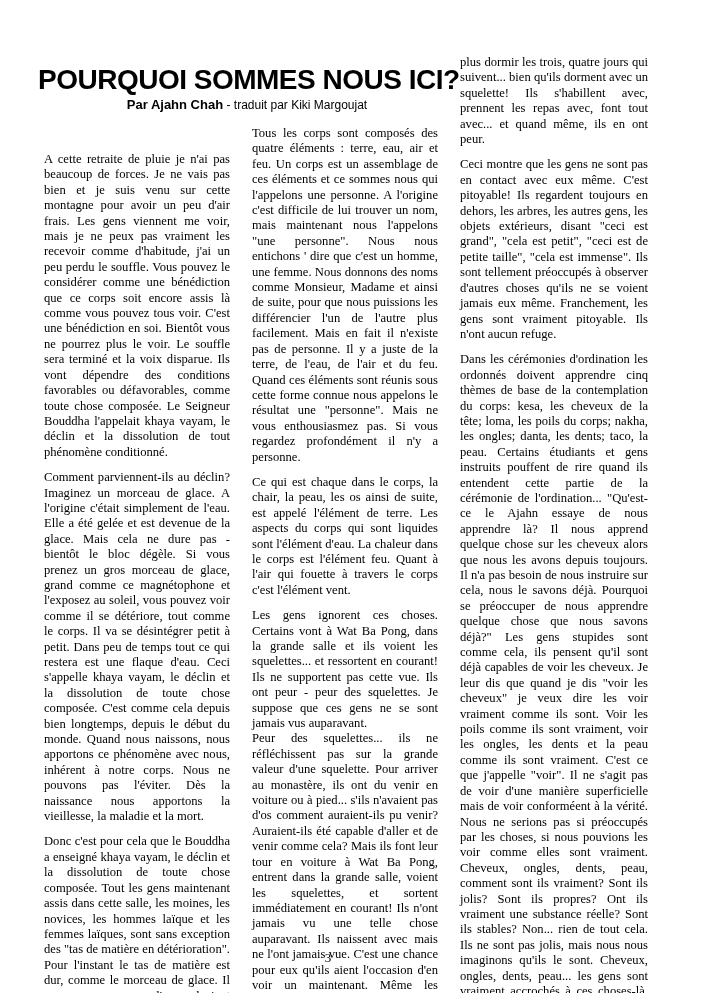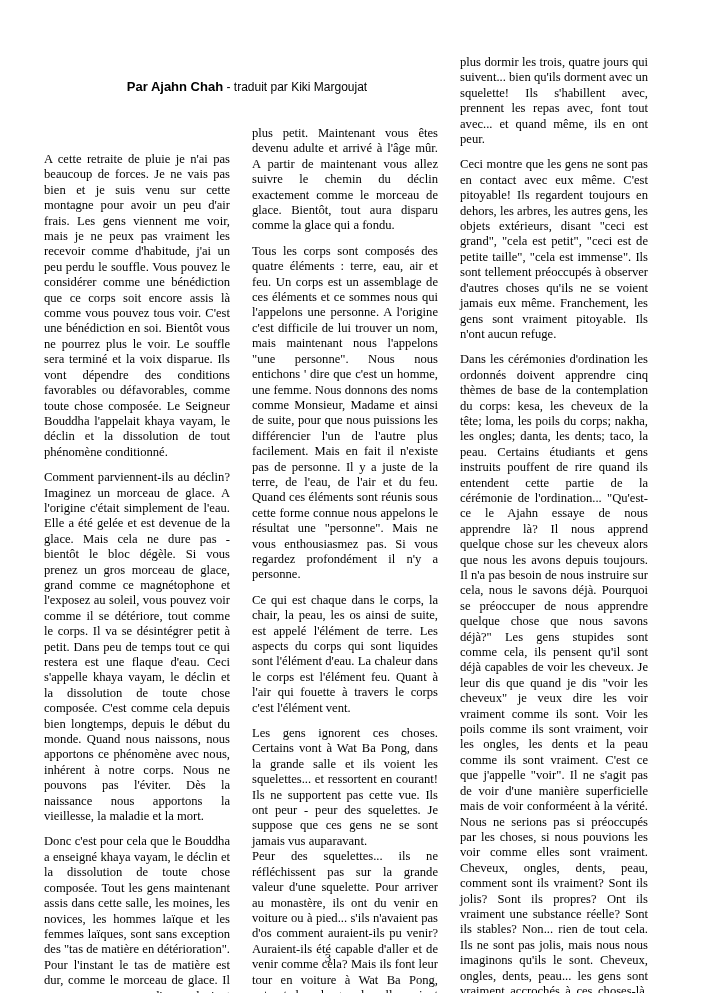--- a/index.html
+++ b/index.html
@@ -26,21 +26,21 @@
   }
   .doc-title {
     font-size: 28px;
     font-weight: bold;
     letter-spacing: -0.5px;
     white-space: nowrap;
     margin: 0;
     color: #000000;
   }
   .byline {
-    margin-top: 15px;
+    margin-top: 1px;
     font-size: 12px;
     white-space: nowrap;
   }
   .byline .author {
     font-weight: bold;
     font-size: 13px;
   }
   .byline .translator {
     font-weight: normal;
   }
@@ -66,34 +66,34 @@
     text-align: center;
     font-size: 13px;
   }
 </style>
 </head>
 <body>
 
 <div class="page">
 
   <div class="title-block">
+    <h1 class="doc-title">POURQUOI SOMMES NOUS ICI?</h1>
     <div class="byline">
       <span class="author">Par Ajahn Chah</span>
       <span class="translator">- traduit par Kiki Margoujat</span>
     </div>
   </div>
 
   <div class="col col-1">
       <p>A cette retraite de pluie je n'ai pas beaucoup de forces. Je ne vais pas bien et je suis venu sur cette montagne pour avoir un peu d'air frais. Les gens viennent me voir, mais je ne peux pas vraiment les recevoir comme d'habitude, j'ai un peu perdu le souffle. Vous pouvez le considérer comme une bénédiction que ce corps soit encore assis là comme vous pouvez tous voir. C'est une bénédiction en soi. Bientôt vous ne pourrez plus le voir. Le souffle sera terminé et la voix disparue. Ils vont dépendre des conditions favorables ou défavorables, comme toute chose composée. Le Seigneur Bouddha l'appelait khaya vayam, le déclin et la dissolution de tout phénomène conditionné.</p>
       <p>Comment parviennent-ils au déclin? Imaginez un morceau de glace. A l'origine c'était simplement de l'eau. Elle a été gelée et est devenue de la glace. Mais cela ne dure pas - bientôt le bloc dégèle. Si vous prenez un gros morceau de glace, grand comme ce magnétophone et l'exposez au soleil, vous pouvez voir comme il se détériore, tout comme le corps. Il va se désintégrer petit à petit. Dans peu de temps tout ce qui restera est une flaque d'eau. Ceci s'appelle khaya vayam, le déclin et la dissolution de toute chose composée. C'est comme cela depuis bien longtemps, depuis le début du monde. Quand nous naissons, nous apportons ce phénomène avec nous, inhérent à notre corps. Nous ne pouvons pas l'éviter. Dès la naissance nous apportons la vieillesse, la maladie et la mort.</p>
       <p>Donc c'est pour cela que le Bouddha a enseigné khaya vayam, le déclin et la dissolution de toute chose composée. Tout les gens maintenant assis dans cette salle, les moines, les novices, les hommes laïque et les femmes laïques, sont sans exception des "tas de matière en détérioration". Pour l'instant le tas de matière est dur, comme le morceau de glace. Il commence comme l'eau, devient glace pour un moment et redevient eau ensuite. Pouvez vous voir ce déclin en vous même? Regardez ce corps. Il vieillit chaque jour... les cheveux vieillissent, les ongles vieillissent, tout vieillit!</p>
     </div>
 
   <div class="col col-2">
-      <p>plus petit. Maintenant vous êtes devenu adulte et arrivé à l'âge mûr. A partir de maintenant vous allez suivre le chemin du déclin exactement comme le morceau de glace. Bientôt, tout aura disparu comme la glace qui a fondu.</p>
       <p>Tous les corps sont composés des quatre éléments : terre, eau, air et feu. Un corps est un assemblage de ces éléments et ce sommes nous qui l'appelons une personne. A l'origine c'est difficile de lui trouver un nom, mais maintenant nous l'appelons "une personne". Nous nous entichons ' dire que c'est un homme, une femme. Nous donnons des noms comme Monsieur, Madame et ainsi de suite, pour que nous puissions les différencier l'un de l'autre plus facilement. Mais en fait il n'existe pas de personne. Il y a juste de la terre, de l'eau, de l'air et du feu. Quand ces éléments sont réunis sous cette forme connue nous appelons le résultat une "personne". Mais ne vous enthousiasmez pas. Si vous regardez profondément il n'y a personne.</p>
       <p>Ce qui est chaque dans le corps, la chair, la peau, les os ainsi de suite, est appelé l'élément de terre. Les aspects du corps qui sont liquides sont l'élément d'eau. La chaleur dans le corps est l'élément feu. Quant à l'air qui fouette à travers le corps c'est l'élément vent.</p>
       <p>Les gens ignorent ces choses. Certains vont à Wat Ba Pong, dans la grande salle et ils voient les squelettes... et ressortent en courant! Ils ne supportent pas cette vue. Ils ont peur - peur des squelettes. Je suppose que ces gens ne se sont jamais vus auparavant.
 Peur des squelettes... ils ne réfléchissent pas sur la grande valeur d'une squelette. Pour arriver au monastère, ils ont du venir en voiture ou à pied... s'ils n'avaient pas d'os comment auraient-ils pu venir? Auraient-ils été capable d'aller et de venir comme cela? Mais ils font leur tour en voiture à Wat Ba Pong, entrent dans la grande salle, voient les squelettes, et sortent immédiatement en courant! Ils n'ont jamais vu une telle chose auparavant. Ils naissent avec mais ne l'ont jamais vue. C'est une chance pour eux qu'ils aient l'occasion d'en voir un maintenant. Même les personnes âgées voient le squelette et sont effrayés... Ceci montre qu'ils ne sont pas du tout en contact avec eux mêmes, ils ne se connaissent pas vraiment. Peut-être qu'ils rentrent chez eux et ils ne peuvent</p>
     </div>
 
   <div class="col col-3">
       <p>plus dormir les trois, quatre jours qui suivent... bien qu'ils dorment avec un squelette! Ils s'habillent avec, prennent les repas avec, font tout avec... et quand même, ils en ont peur.</p>
       <p>Ceci montre que les gens ne sont pas en contact avec eux même. C'est pitoyable! Ils regardent toujours en dehors, les arbres, les autres gens, les objets extérieurs, disant "ceci est grand", "cela est petit", "ceci est de petite taille", "cela est immense". Ils sont tellement préoccupés à observer d'autres choses qu'ils ne se voient jamais eux même. Franchement, les gens sont vraiment pitoyable. Ils n'ont aucun refuge.</p>
       <p>Dans les cérémonies d'ordination les ordonnés doivent apprendre cinq thèmes de base de la contemplation du corps: kesa, les cheveux de la tête; loma, les poils du corps; nakha, les ongles; danta, les dents; taco, la peau. Certains étudiants et gens instruits pouffent de rire quand ils entendent cette partie de la cérémonie de l'ordination... "Qu'est-ce le Ajahn essaye de nous apprendre là? Il nous apprend quelque chose sur les cheveux alors que nous les avons depuis toujours. Il n'a pas besoin de nous instruire sur cela, nous le savons déjà. Pourquoi se préoccuper de nous apprendre quelque chose que nous savons déjà?" Les gens stupides sont comme cela, ils pensent qu'il sont déjà capables de voir les cheveux. Je leur dis que quand je dis "voir les cheveux" je veux dire les voir vraiment comme ils sont. Voir les poils comme ils sont vraiment, voir les ongles, les dents et la peau comme ils sont vraiment. C'est ce que j'appelle "voir". Il ne s'agit pas de voir d'une manière superficielle mais de voir conforméent à la vérité. Nous ne serions pas si préoccupés par les choses, si nous pouvions les voir comme elles sont vraiment. Cheveux, ongles, dents, peau, comment sont ils vraiment? Sont ils jolis? Sont ils propres? Ont ils vraiment une substance réelle? Sont ils stables? Non... rien de tout cela. Ils ne sont pas jolis, mais nous nous imaginons qu'ils le sont. Cheveux, ongles, dents, peau... les gens sont vraiment accrochés à ces choses-là. Le Bouddha a établi ces choses comme un sujet de contemplation, il nous a appris à les connaître. Elles sont impermanentes, pleines de souffrance et ne nous appartiennent pas; elles ne sont pas "moi" ou "eux". Nous sommes nées avec et trompés par ces choses, et elles peuvent vraiment être dégoûtantes. Supposons que nous ne prenions pas de douche pendant une semaine. Pourrions nous supporter d'être près l'un de l'autre? Nous</p>

